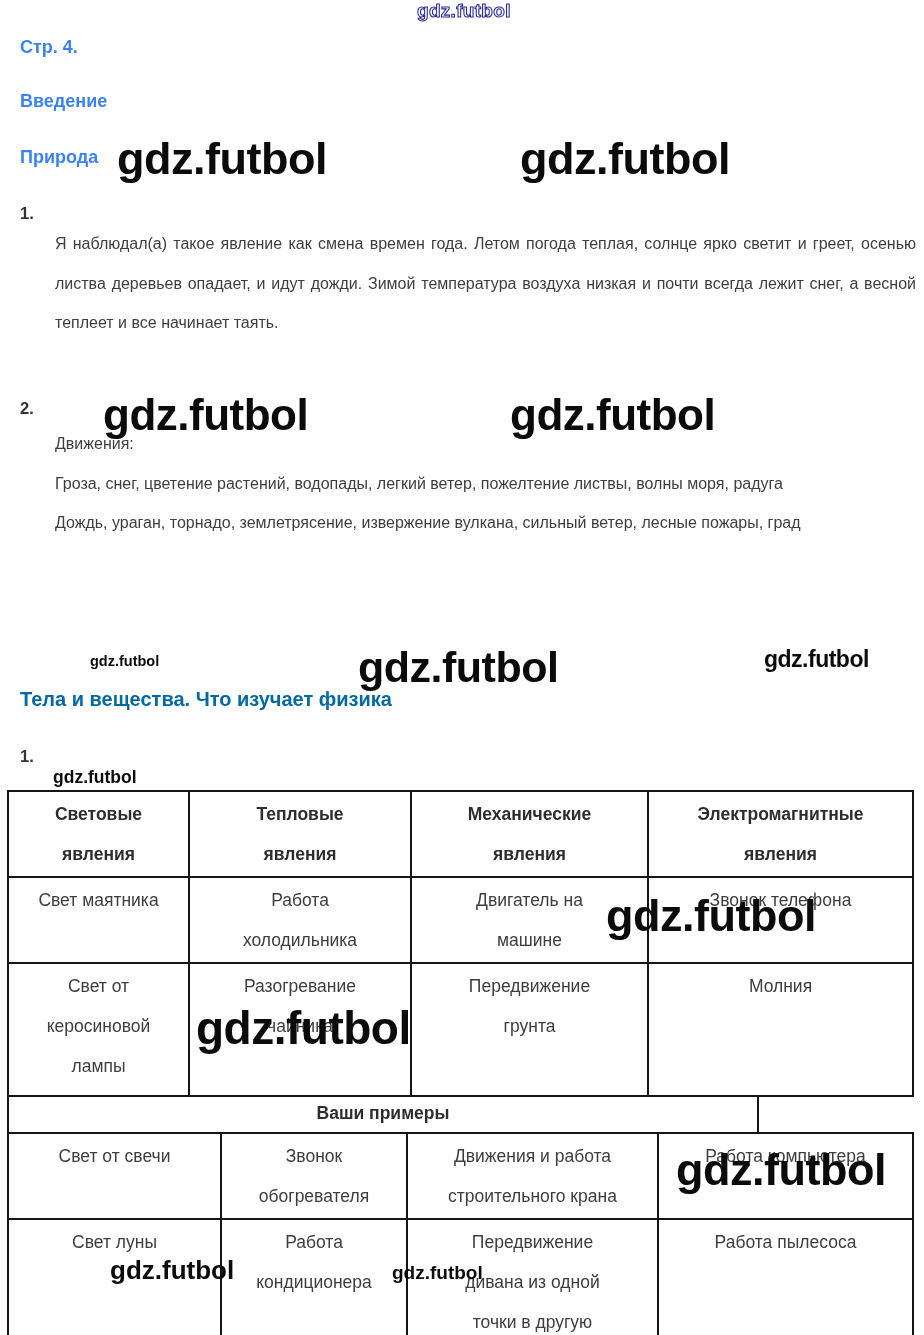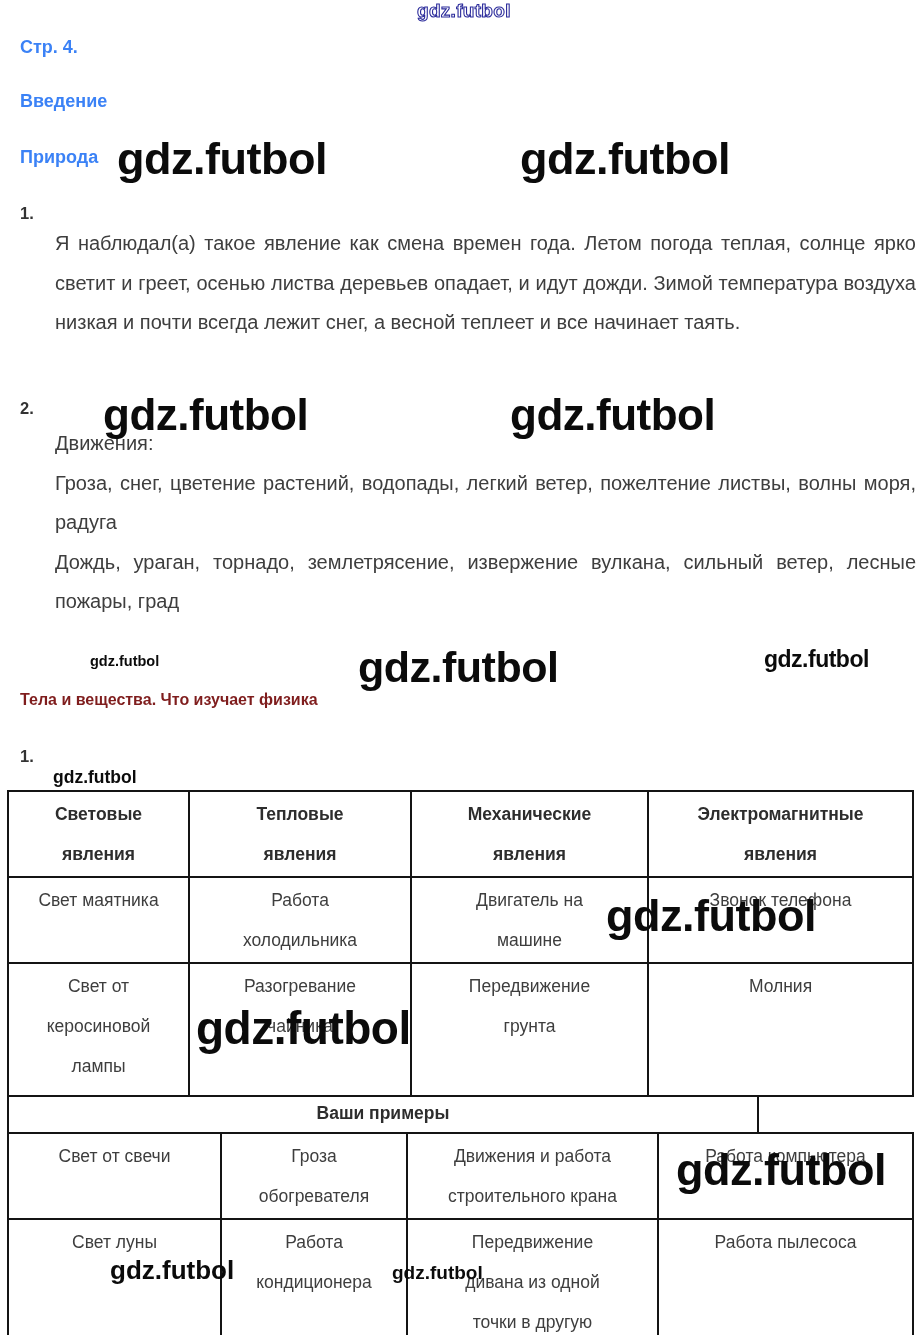--- a/index.html
+++ b/index.html
@@ -13,31 +13,31 @@
     color: #3d3d3d;
   }
 
   
   .hd {
     position: absolute; left: 20px;
     font-weight: bold; color: #3b82f6;
     font-size: 18px; line-height: 21px;
     white-space: nowrap;
   }
-  .hd-big { font-size: 16px; color: #7f1d1d; }
+  .hd-big { font-size: 20px; color: #0369a1; }
   .qnum {
     position: absolute; left: 20px;
     font-weight: bold; color: #333333;
     font-size: 16.5px; line-height: 19px;
   }
 
   
   .bodyblock {
     position: absolute; left: 55px; width: 861px;
-    font-size: 20px; line-height: 39.5px;
+    font-size: 16px; line-height: 39.5px;
     text-align: justify; color: #3e3e3e;
   }
   .bodyblock p { margin: 0; }
 
   
   .wm {
     position: absolute;
     color: #0b0b0b;
     font-weight: 600;
     white-space: nowrap;
@@ -156,21 +156,21 @@
   <table class="tbl">
     <colgroup>
       <col style="width:213px;">
         <col style="width:186px;">
         <col style="width:251px;">
         <col style="width:255px;">
     </colgroup>
     <tbody>
         <tr class="r-3">
       <td>Свет от свечи</td>
-      <td class="b2">Гроза обогревателя</td>
+      <td class="b2">Звонок обогревателя</td>
       <td class="b3">Движения и работа строительного крана</td>
       <td>Работа компьютера</td>
     </tr>
     <tr class="r-4">
       <td>Свет луны</td>
       <td class="b2">Работа кондиционера</td>
       <td class="b3">Передвижение дивана из одной точки в другую</td>
       <td>Работа пылесоса</td>
     </tr>
   </tbody>

